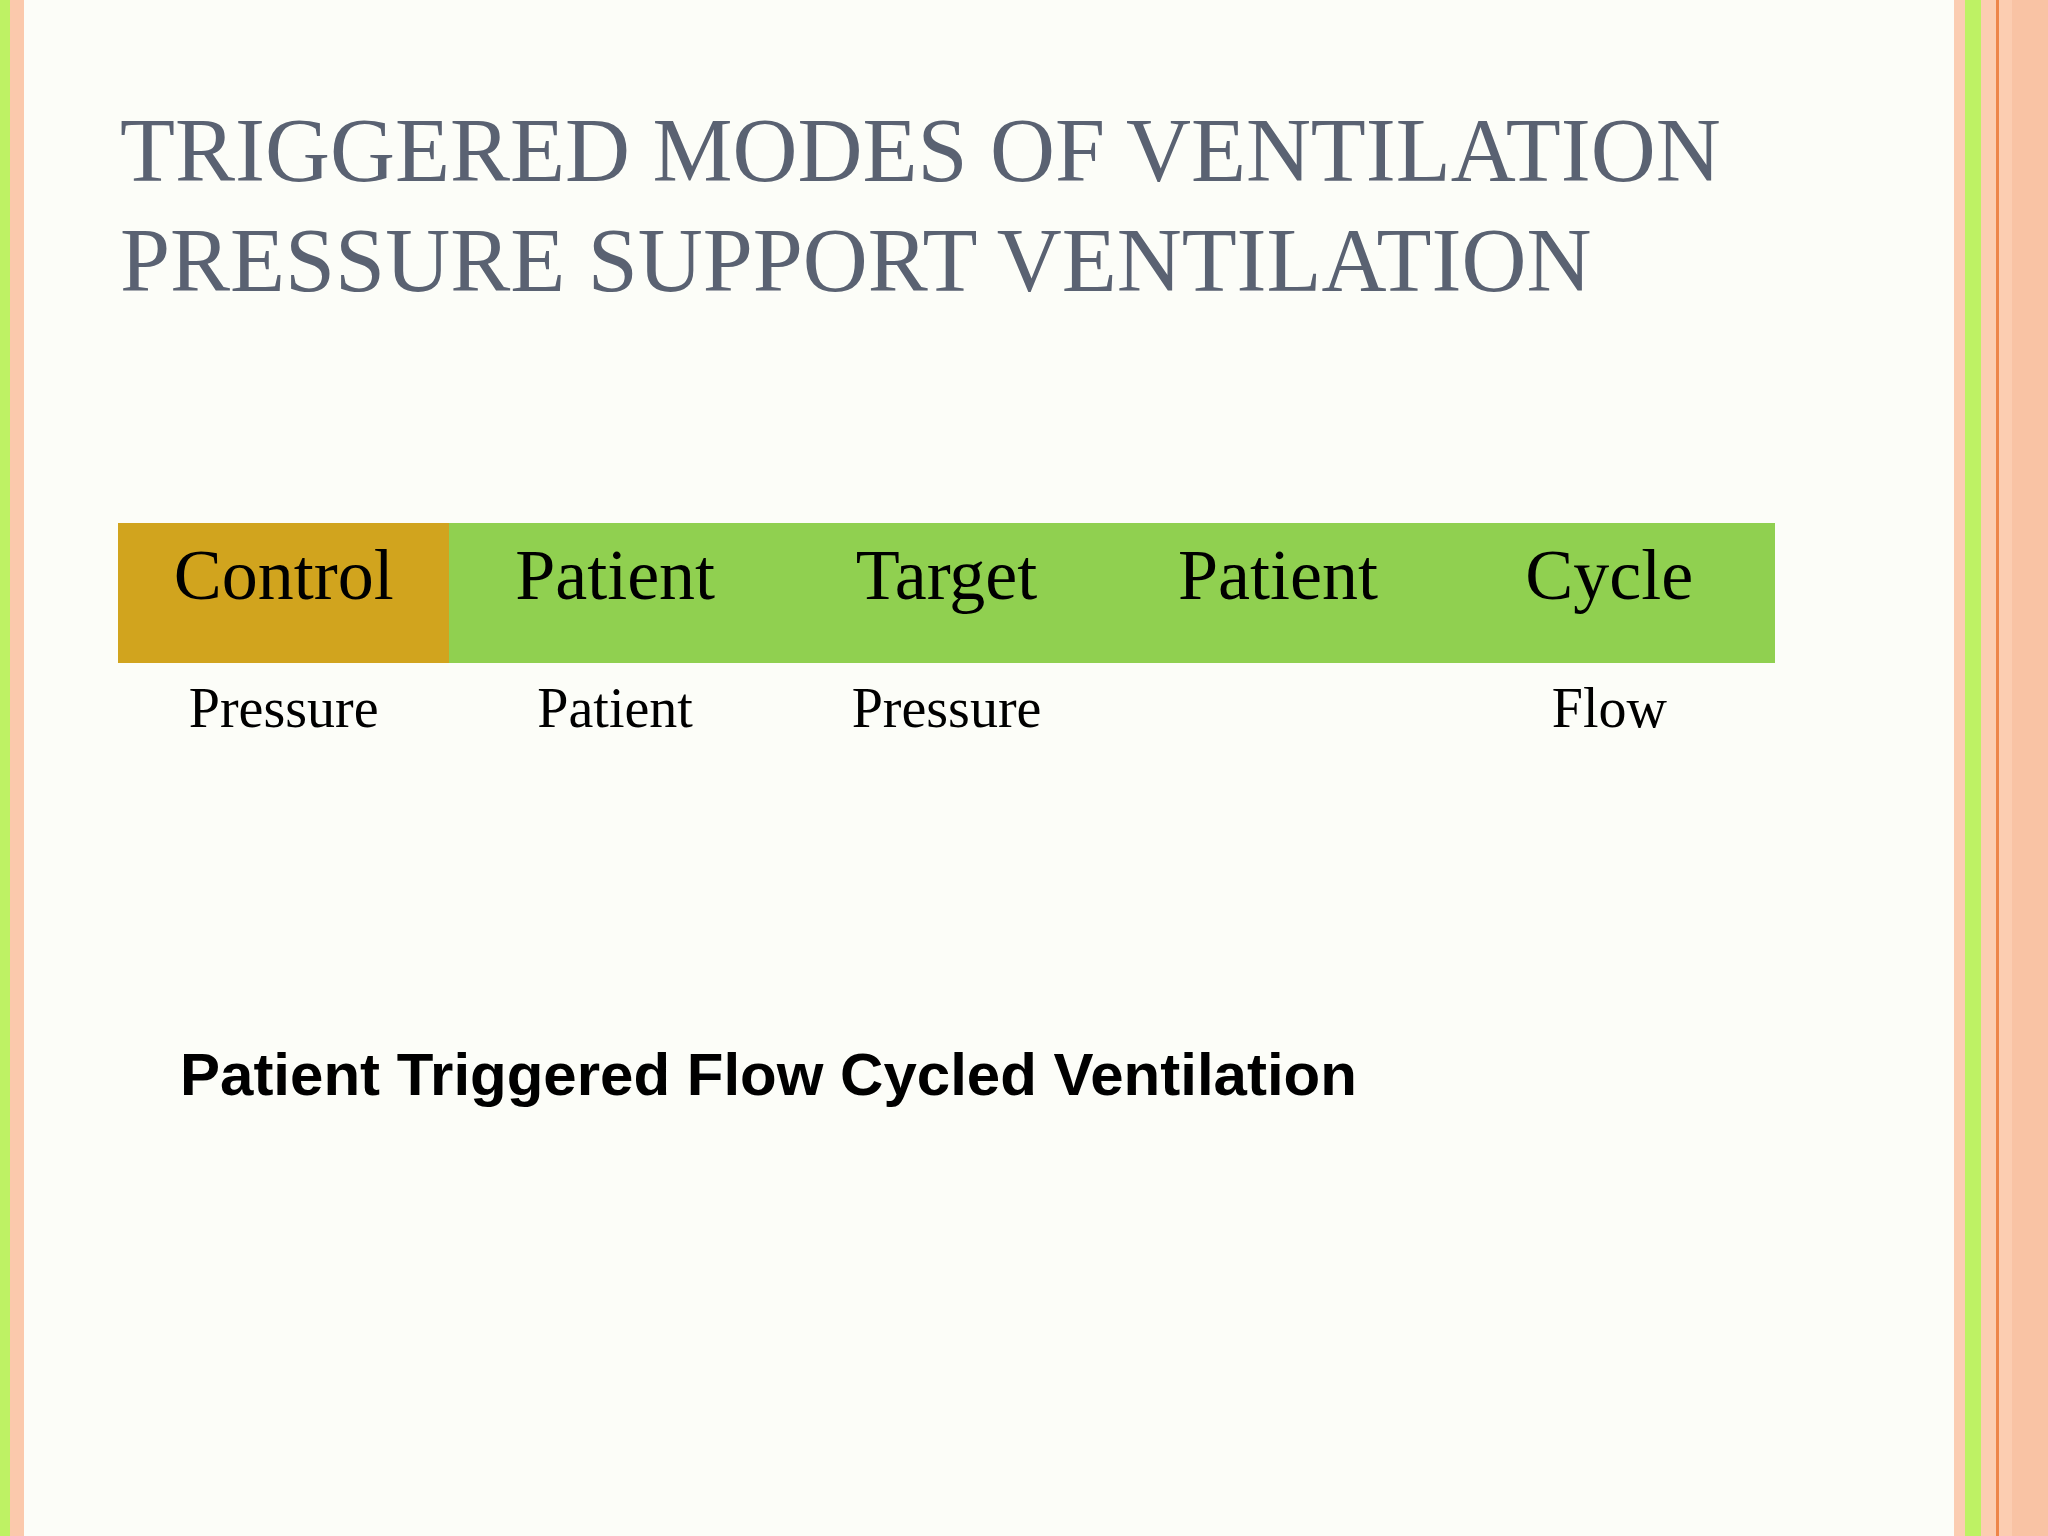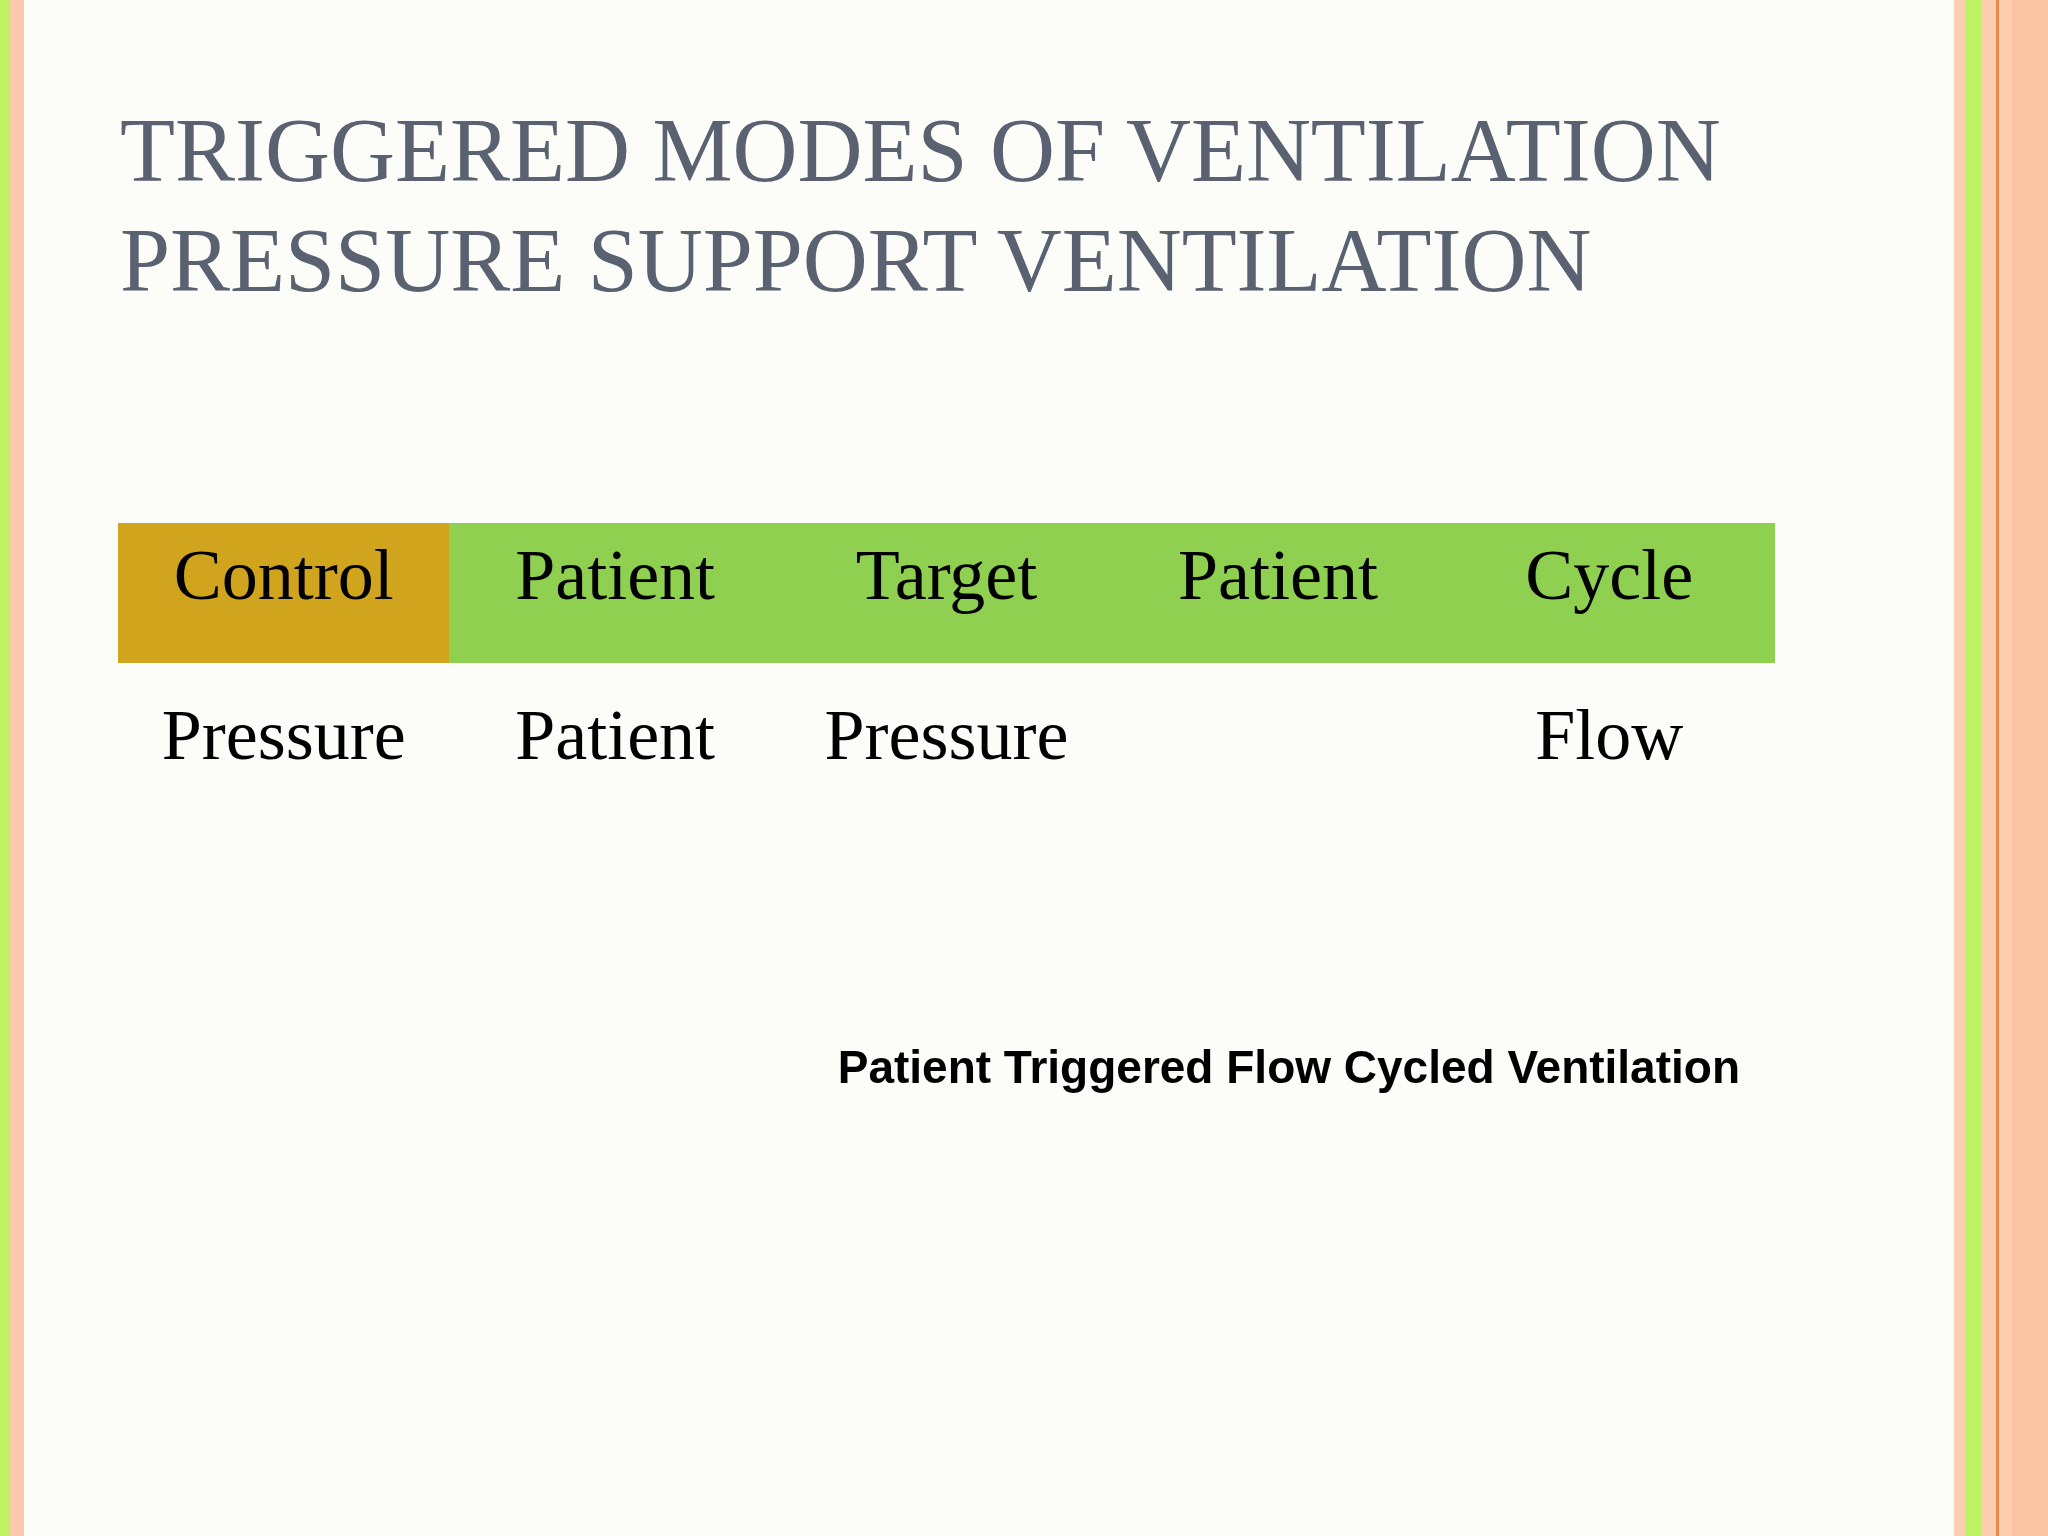--- a/index.html
+++ b/index.html
@@ -75,34 +75,34 @@
     padding-top: 16px;
     font-weight: normal;
     font-size: 72px;
     line-height: 1;
   }
   .head-row .gold  { background: #d1a41e; }
   .head-row .green { background: #90d050; }
   .data-row .t-cell {
     height: 110px;
     box-sizing: border-box;
-    padding-top: 36px;
-    font-size: 72px;
+    padding-top: 17px;
+    font-size: 56px;
     line-height: 1;
     background: transparent;
   }
 
   
   .caption {
     position: absolute;
     left: 180px; top: 1040px; width: 1560px;
-    text-align: right;
+    text-align: left;
     font-family: "Liberation Sans", sans-serif;
     font-weight: bold;
-    font-size: 46px;
+    font-size: 60px;
     color: #000000;
   }
 </style>
 </head>
 <body>
 
 <div class="slide">
 
   <div class="content-bg"></div>
 

